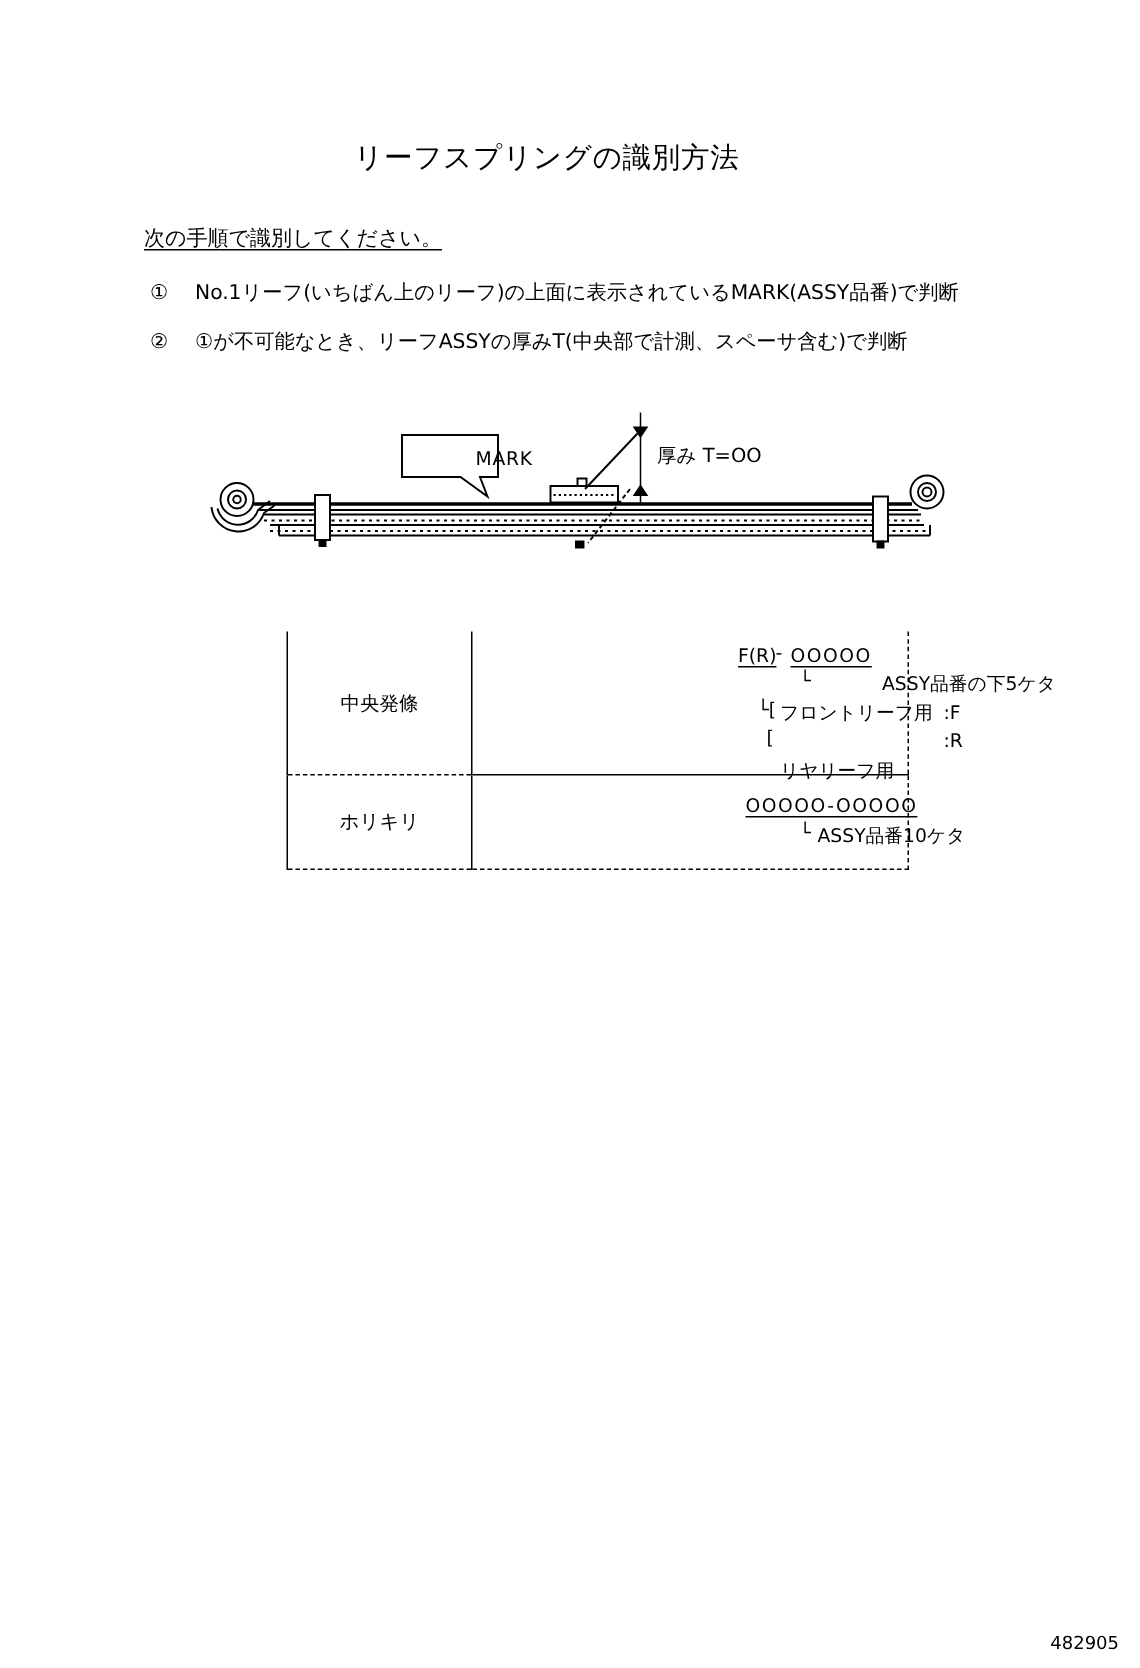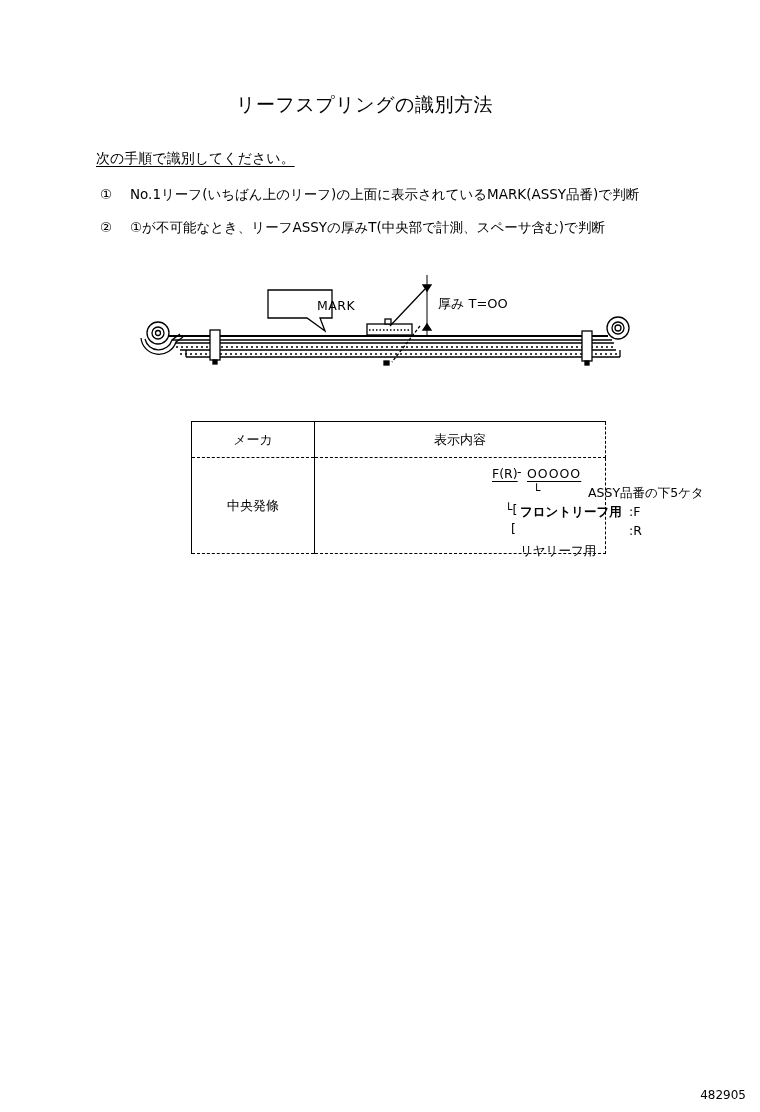--- a/index.html
+++ b/index.html
@@ -89,38 +89,44 @@
   <path d="M423 285 L431 285 L427 291 Z" fill="#000"></path>
   <path d="M423 330 L431 330 L427 324 Z" fill="#000"></path>
   <line x1="425" y1="289" x2="390" y2="326"></line>
   <line x1="420" y1="326" x2="392" y2="362" stroke-dasharray="3 2"></line>
 </svg>
 <div class="abs mark-label">MARK</div>
 <div class="abs thick-label">厚み T=OO</div>
 
 <table class="spec">
   <tbody>
-      <tr class="hdr">
-    <td class="col1">メーカ</td>
-    <td class="col2">表示内容</td>
-  </tr>
   <tr class="row1">
     <td class="col1">中央発條</td>
     <td class="col2">
       <div class="cellwrap" style="height:95px;">
         <span class="ctext ul" style="left:177px;top:8px;">F(R)</span>
         <span class="ctext" style="left:202px;top:6px;">-</span>
         <span class="ctext ul" style="left:212px;top:8px;letter-spacing:1px;">OOOOO</span>
         <span class="ctext" style="left:218px;top:25px;">└</span>
         <span class="ctext" style="left:230px;top:27px;margin-left:43px;">ASSY品番の下5ケタ</span>
         <span class="ctext" style="left:190px;top:44px;">└[</span>
-        <span class="ctext" style="left:205px;top:46px;font-weight:bold;">フロントリーフ用</span>
+        <span class="ctext" style="left:205px;top:46px;">フロントリーフ用</span>
         <span class="ctext" style="left:314px;top:46px;">:F</span>
         <span class="ctext" style="left:196px;top:63px;">[</span>
         <span class="ctext" style="left:205px;top:52px;margin-top:33px;">リヤリーフ用</span>
         <span class="ctext" style="left:314px;top:65px;">:R</span>
+      </div>
+    </td>
+  </tr>
+  <tr class="row2">
+    <td class="col1">ホリキリ</td>
+    <td class="col2">
+      <div class="cellwrap" style="height:62px;">
+        <span class="ctext ul" style="left:182px;top:12px;letter-spacing:1px;">OOOOO-OOOOO</span>
+        <span class="ctext" style="left:218px;top:30px;">└</span>
+        <span class="ctext" style="left:230px;top:32px;">ASSY品番10ケタ</span>
       </div>
     </td>
   </tr>
 </tbody>
   </table>
 
 <div class="abs footer-id">482905</div>
 
 </body></html>

